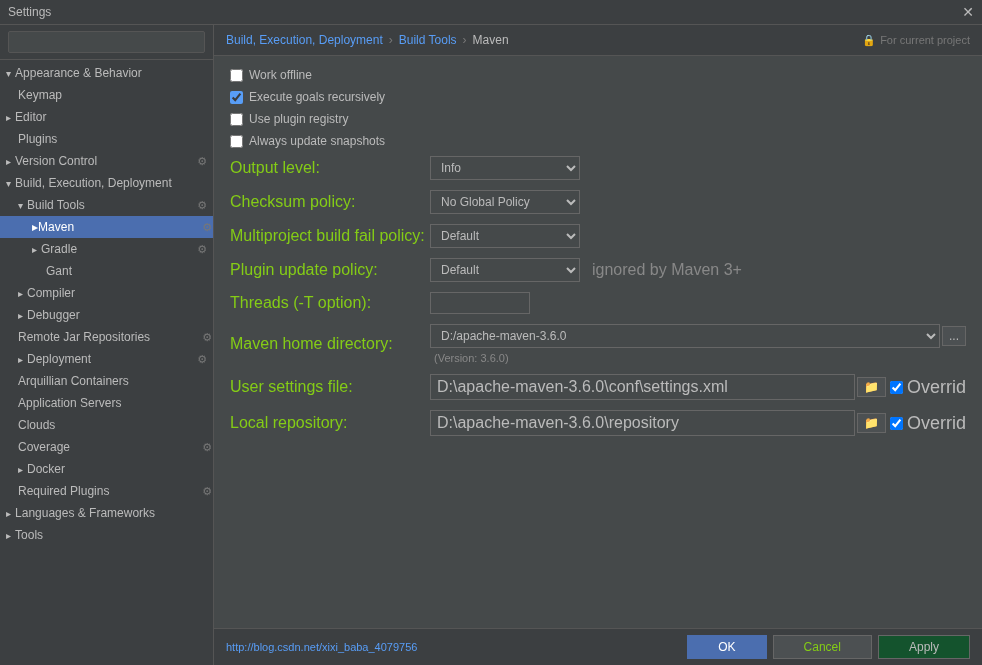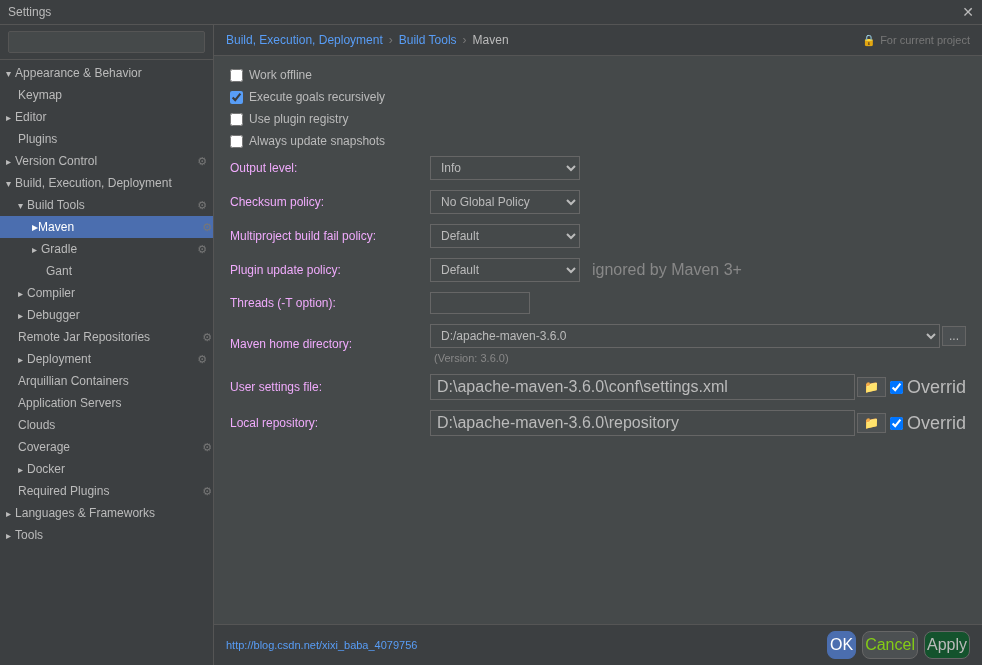--- a/index.html
+++ b/index.html
@@ -41,41 +41,41 @@
     .breadcrumb-current { color: #bbb; }
     .breadcrumb-project { margin-left: auto; color: #777; font-size: 11px; display: flex; align-items: center; gap: 4px; }
     
     .settings-content { padding: 12px 16px; flex: 1; }
     
     .checkbox-row { display: flex; align-items: center; gap: 6px; margin-bottom: 8px; }
     .checkbox-row input[type=checkbox] { accent-color: #589df6; }
     .checkbox-label { color: #bbb; font-size: 12px; }
     
     .form-row { display: flex; align-items: center; margin-bottom: 10px; }
-    .form-label { width: 200px; color: #f0abfc; font-size: 12px; flex-shrink: 0; }
+    .form-label { width: 200px; color: #84cc16; font-size: 16px; flex-shrink: 0; }
     .form-control { flex: 1; display: flex; align-items: center; gap: 4px; }
     
     .select-box { background: #45494a; border: 1px solid #666; color: #bbb; font-size: 12px; padding: 3px 6px; cursor: pointer; outline: none; min-width: 150px; }
     
     .text-input { background: #45494a; border: 1px solid #666; color: #bbb; font-size: 12px; padding: 3px 6px; outline: none; width: 100px; }
     
     .path-input-wrap { display: flex; align-items: center; flex: 1; }
     .path-input { background: #45494a; border: 1px solid #666; color: #bbb; font-size: 16px; padding: 3px 6px; outline: none; flex: 1; }
     .path-btn { background: #4c5052; border: 1px solid #666; color: #bbb; font-size: 12px; padding: 2px 6px; cursor: pointer; margin-left: 2px; }
     
     .version-hint { color: #888; font-size: 11px; margin-left: 4px; }
     
     .override-wrap { display: flex; align-items: center; gap: 4px; }
     .override-label { color: #bbb; font-size: 18px; }
     
     
     .bottom-bar { display: flex; align-items: center; justify-content: space-between; padding: 6px 12px; border-top: 1px solid #555; background: #3c3f41; }
     .bottom-bar-link { color: #589df6; font-size: 11px; cursor: pointer; }
     .bottom-buttons { display: flex; gap: 6px; }
-    .btn { padding: 4px 2px; font-size: 16px; cursor: pointer; border-radius: 8px; border: 1px solid #666; }
+    .btn { padding: 4px 30px; font-size: 12px; cursor: pointer; border-radius: 0; border: 1px solid #666; }
     .btn-ok { background: #4b6eaf; color: #fff; border-color: #4b6eaf; }
     .btn-cancel { background: #4c5052; color: #84cc16; }
     .btn-apply { background: #14532d; color: #bbb; }
     
     .ignored-hint { color: #888; font-size: 16px; margin-left: 8px; }
   </style>
 </head>
 <body>
 
 <div class="window">

